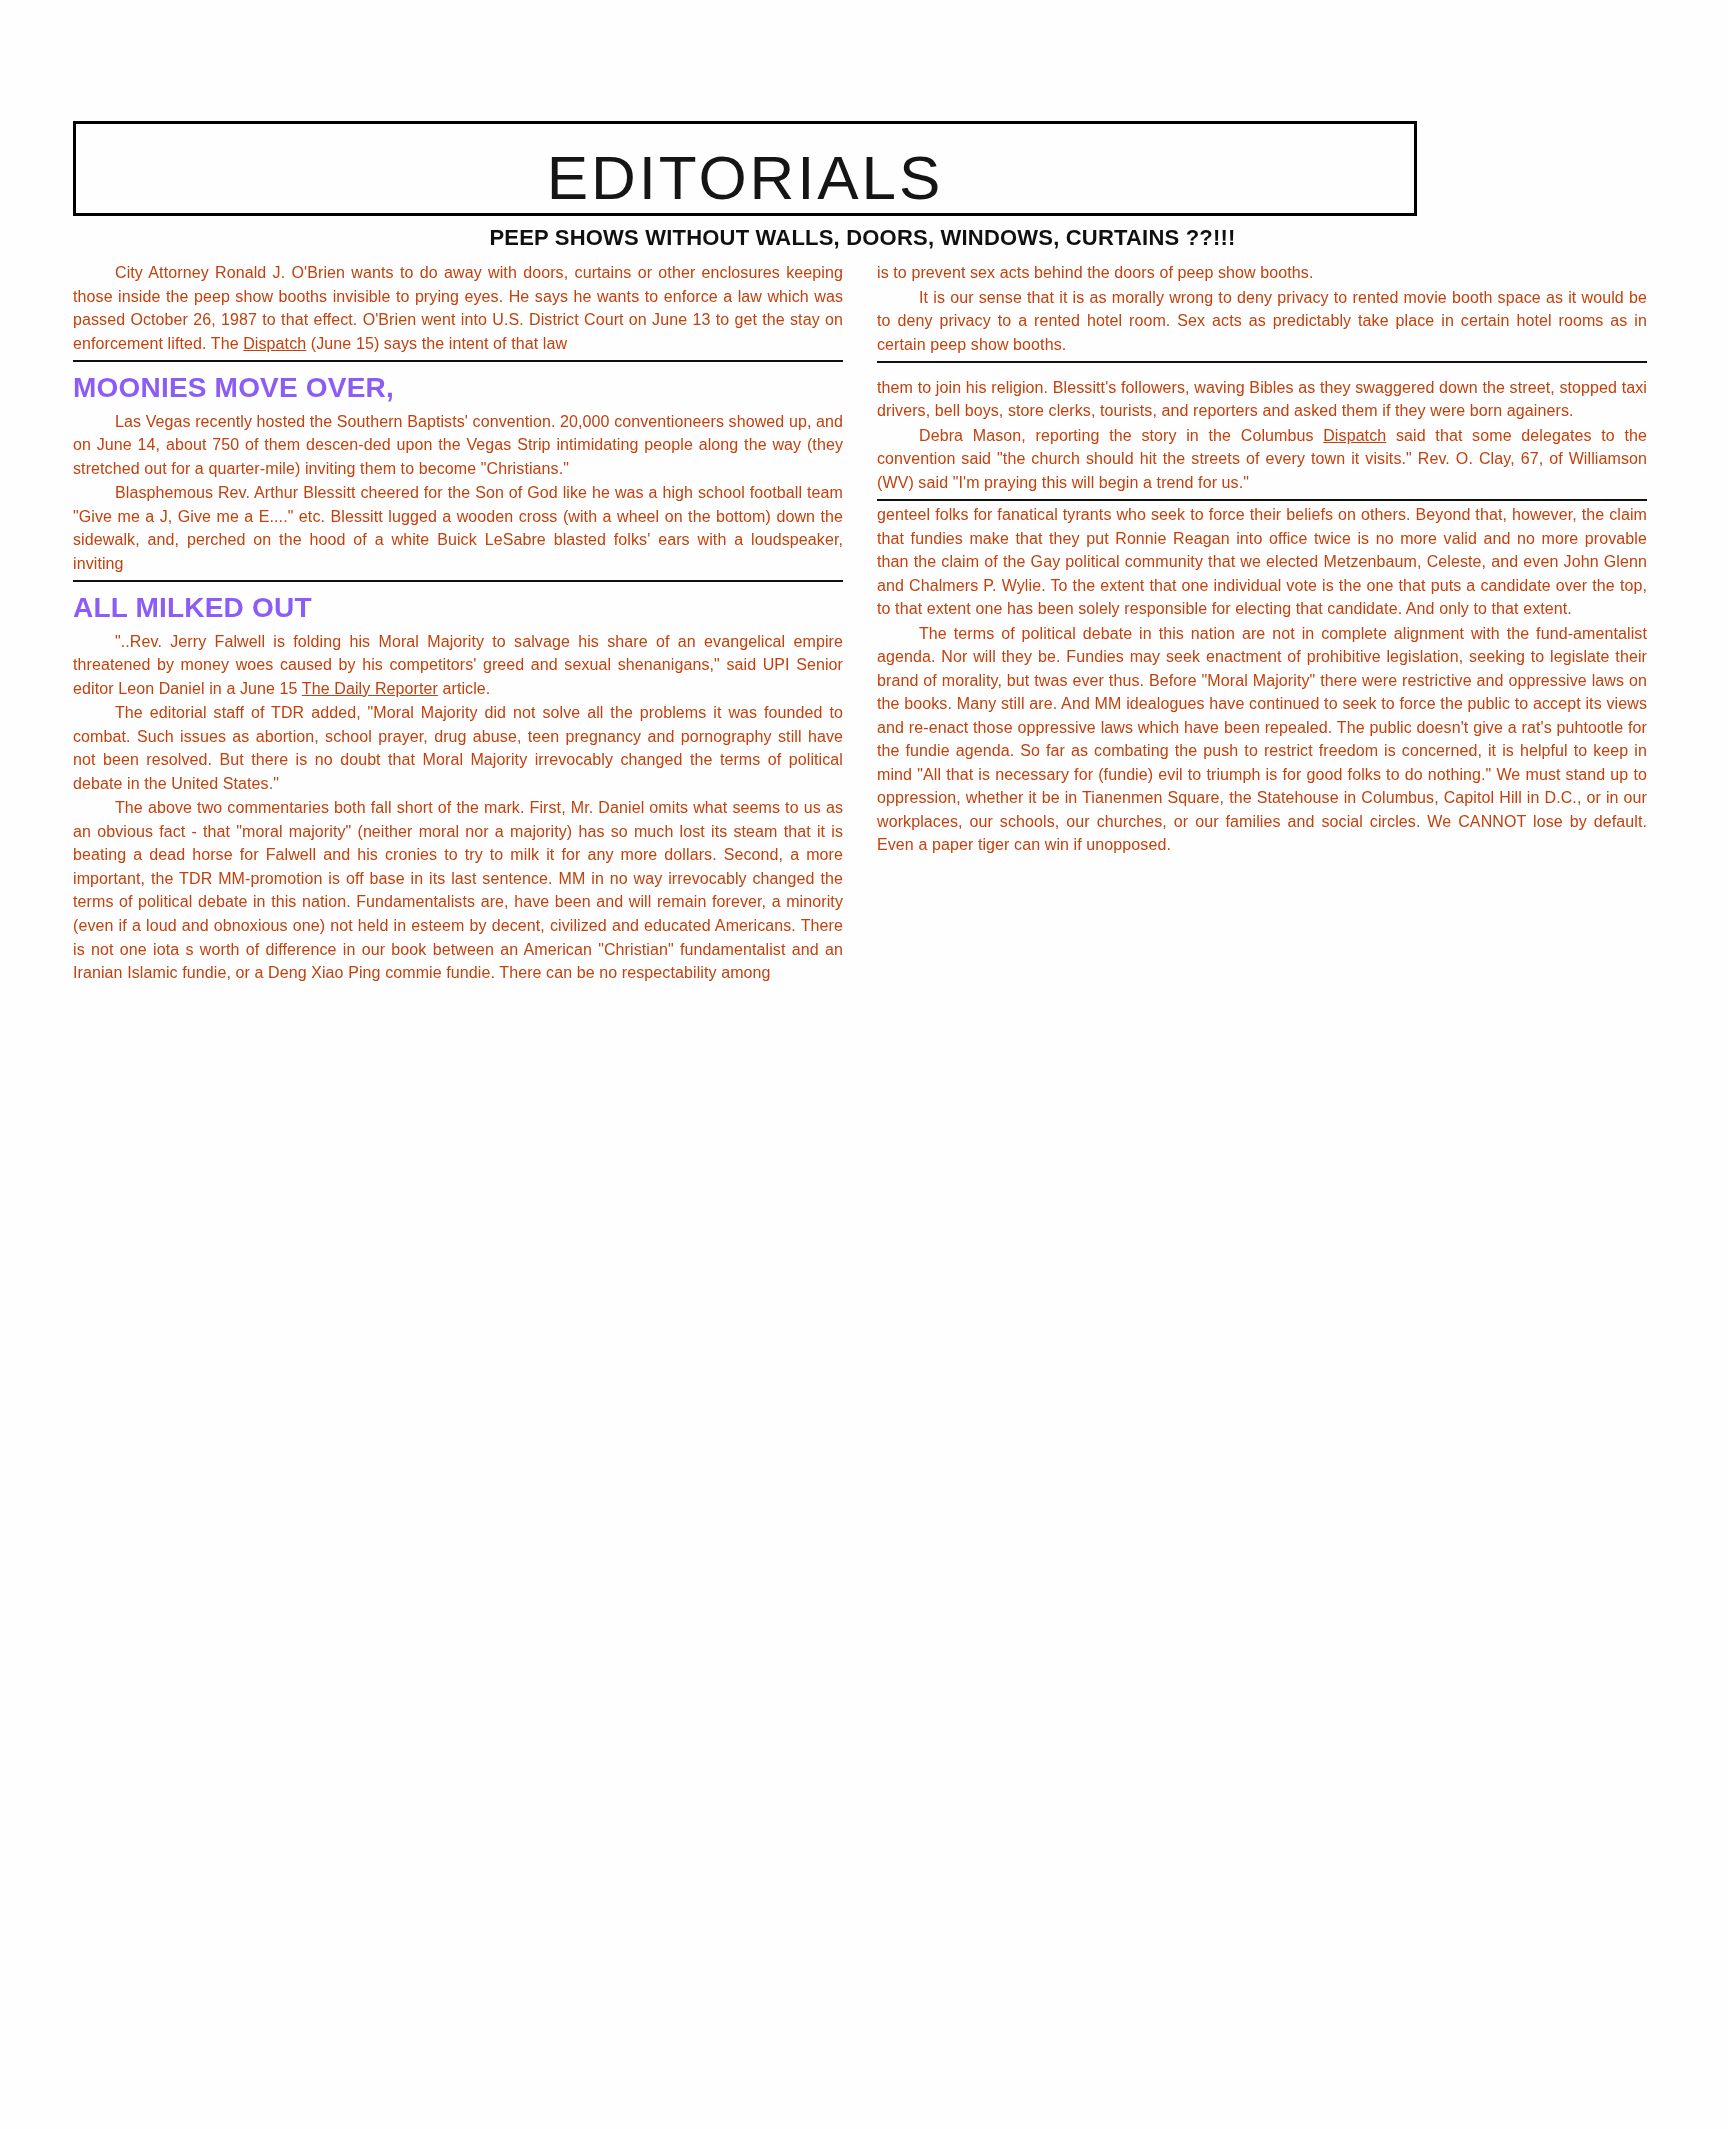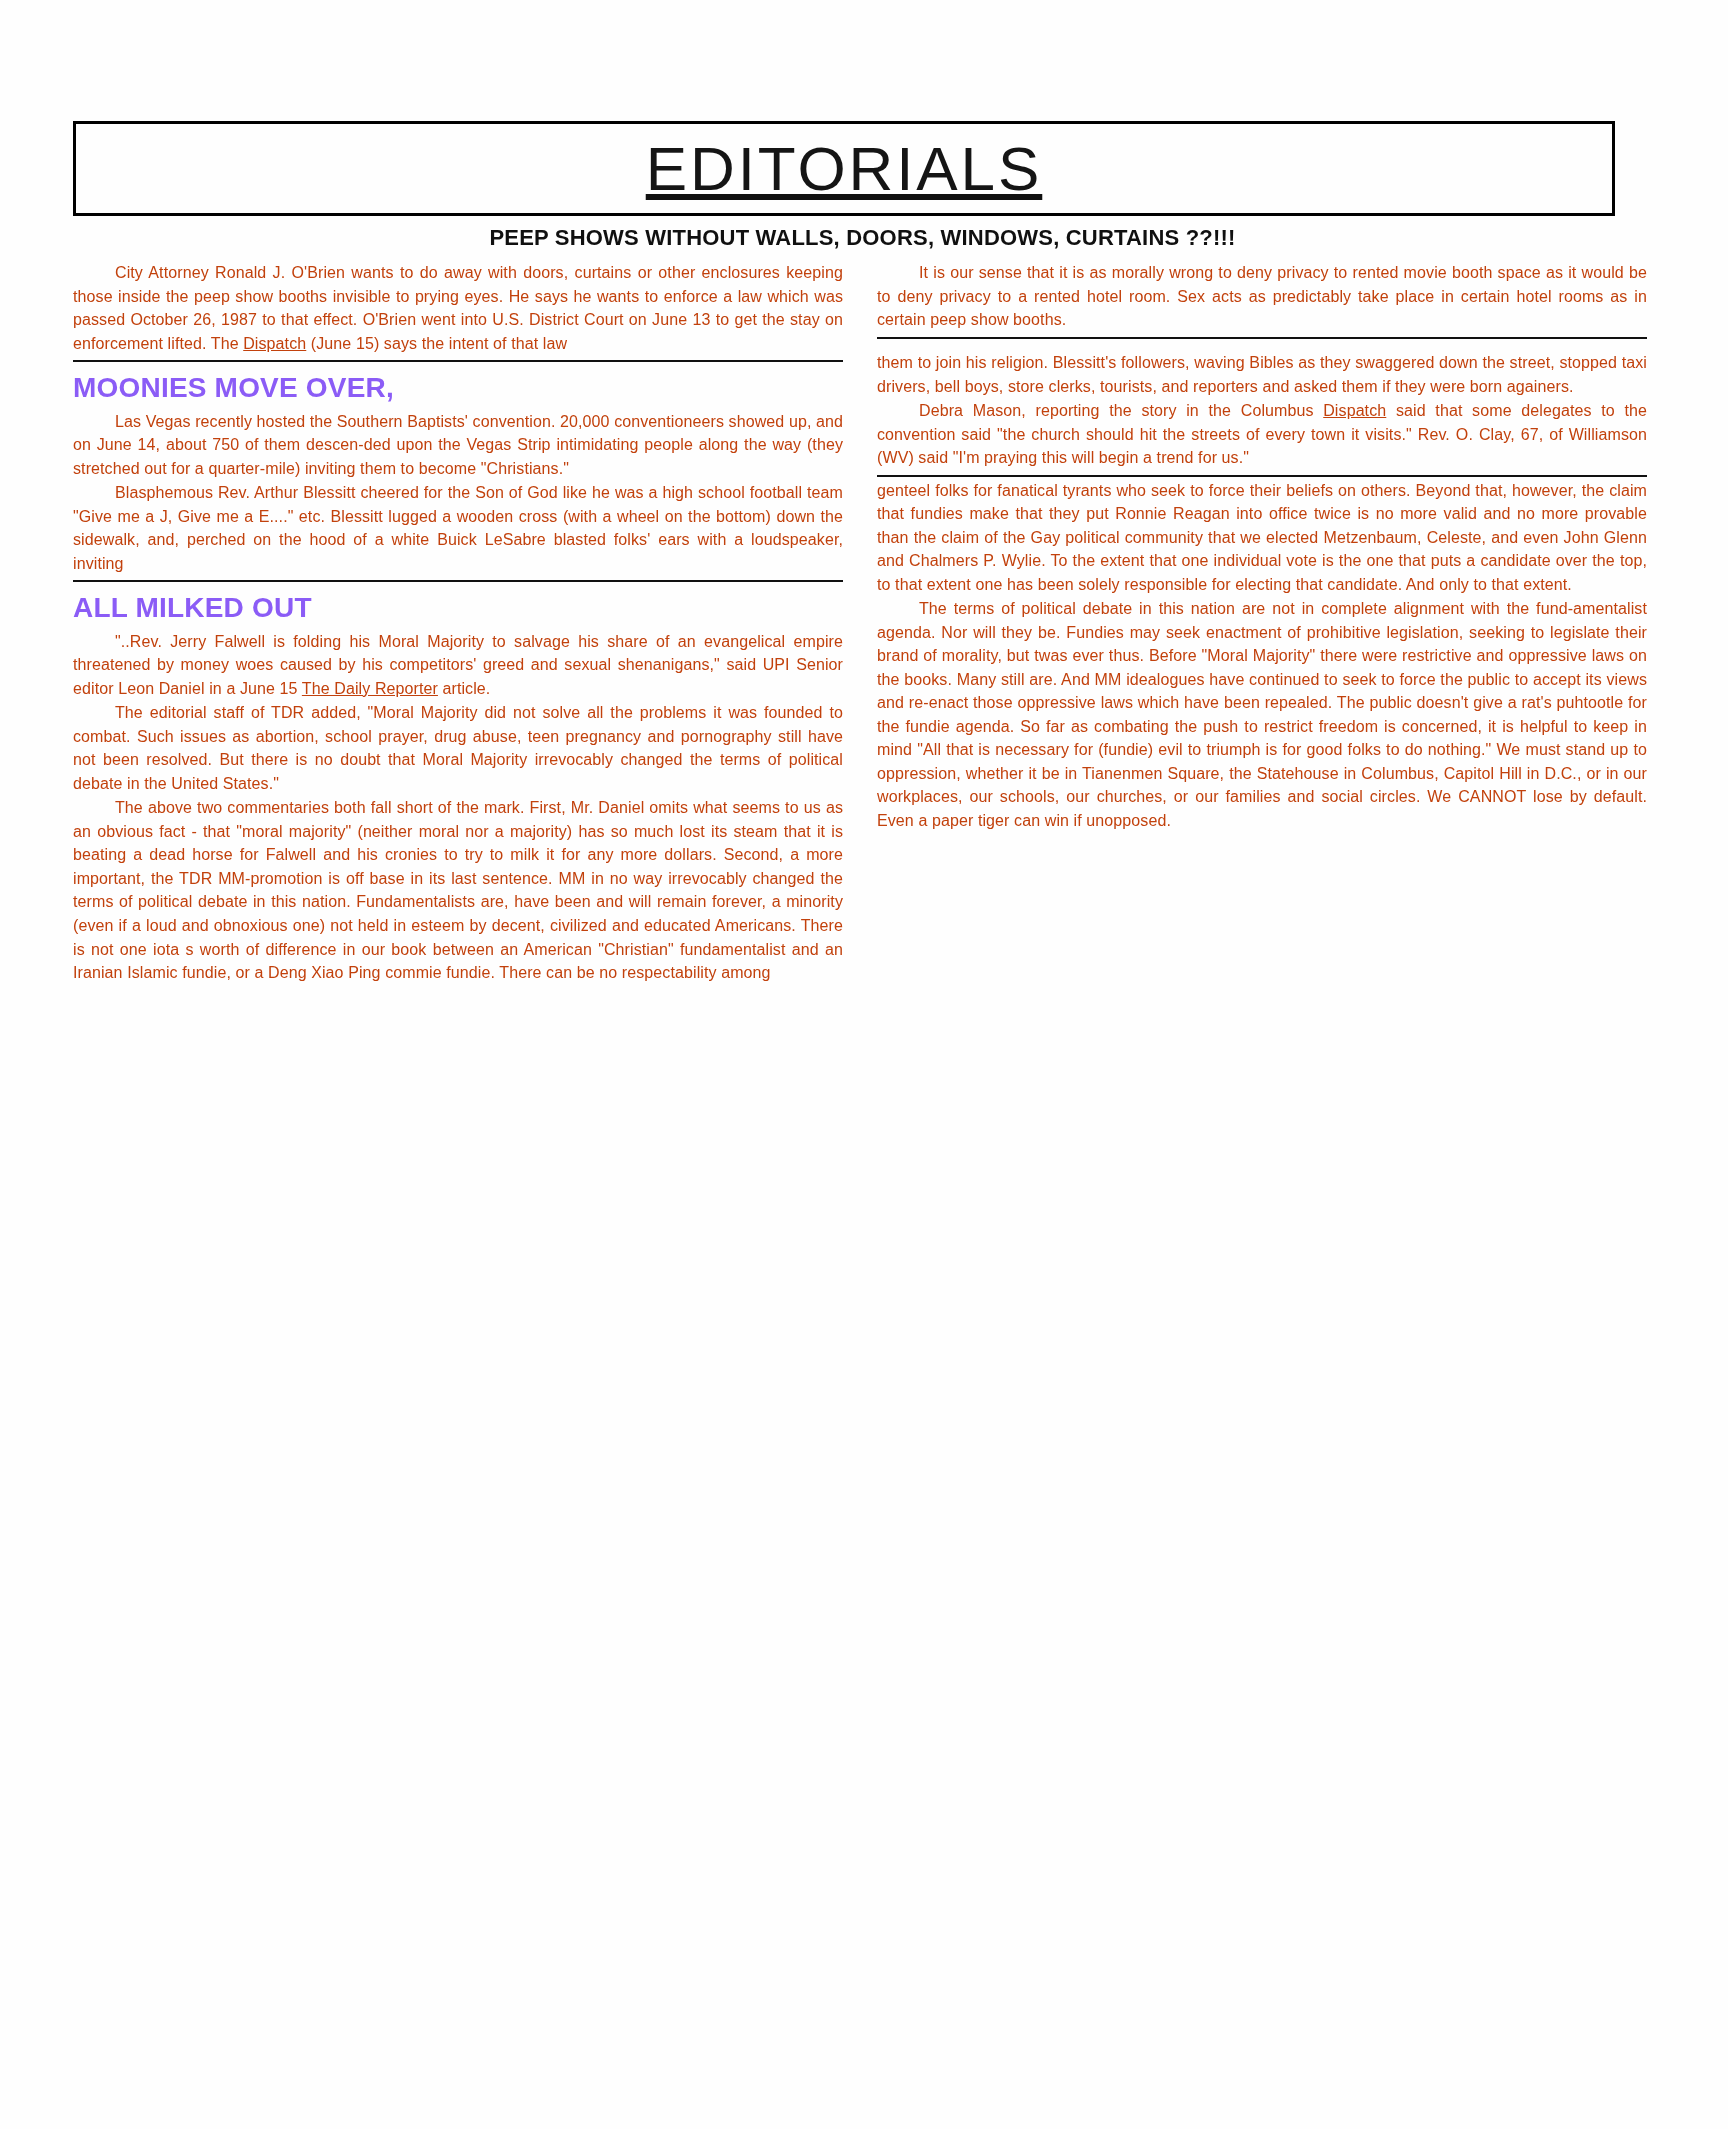--- a/index.html
+++ b/index.html
@@ -27,26 +27,25 @@
     left: 73px;
     top: 121px;
     width: 1579px;
   }
 
   
   .masthead {
     border: 3.4px solid #000;
     height: 95px;
     display: flex;
-    align-items: center;
+    align-items: flex-end;
     justify-content: center;
     margin: 0 0 4.9px 0;
-    width: 1542px;
+    width: 1344px;
     box-sizing: border-box;
-    text-decoration: underline;
   }
   .masthead-title {
     font-size: 62px;
     letter-spacing: 2.9px;
     font-weight: 400;
     font-family: "Liberation Sans", sans-serif;
     color: #151515;
   }
 
   
@@ -125,20 +124,21 @@
 
         <div class="section-head">ALL MILKED OUT</div>
 
         <p class="body indent"><span>"..Rev. Jerry Falwell is folding his Moral Majority to salvage his share of an evangelical empire threatened by money woes caused by his competitors' greed and sexual shenanigans," said UPI Senior editor Leon Daniel in a June 15 </span><span class="u">The Daily Reporter</span><span> article.</span></p>
         <p class="body indent">The editorial staff of TDR added, "Moral Majority did not solve all the problems it was founded to combat. Such issues as abortion, school prayer, drug abuse, teen pregnancy and pornography still have not been resolved. But there is no doubt that Moral Majority irrevocably changed the terms of political debate in the United States."</p>
         <p class="body indent">The above two commentaries both fall short of the mark. First, Mr. Daniel omits what seems to us as an obvious fact - that "moral majority" (neither moral nor a majority) has so much lost its steam that it is beating a dead horse for Falwell and his cronies to try to milk it for any more dollars. Second, a more important, the TDR MM-promotion is off base in its last sentence. MM in no way irrevocably changed the terms of political debate in this nation. Fundamentalists are, have been and will remain forever, a minority (even if a loud and obnoxious one) not held in esteem by decent, civilized and educated Americans. There is not one iota s worth of difference in our book between an American "Christian" fundamentalist and an Iranian Islamic fundie, or a Deng Xiao Ping commie fundie. There can be no respectability among</p>
       </div>
 
       <div class="col">
 
+        <p class="body">is to prevent sex acts behind the doors of peep show booths.</p>
         <p class="body indent">It is our sense that it is as morally wrong to deny privacy to rented movie booth space as it would be to deny privacy to a rented hotel room. Sex acts as predictably take place in certain hotel rooms as in certain peep show booths.</p>
 
         <hr class="rule">
 
         <div class="spacer-sm"></div>
 
         <p class="body">them to join his religion. Blessitt's followers, waving Bibles as they swaggered down the street, stopped taxi drivers, bell boys, store clerks, tourists, and reporters and asked them if they were born againers.</p>
         <p class="body indent"><span>Debra Mason, reporting the story in the Columbus </span><span class="u">Dispatch</span><span> said that some delegates to the convention said "the church should hit the streets of every town it visits." Rev. O. Clay, 67, of Williamson (WV) said "I'm praying this will begin a trend for us."</span></p>
 
         <hr class="rule">

